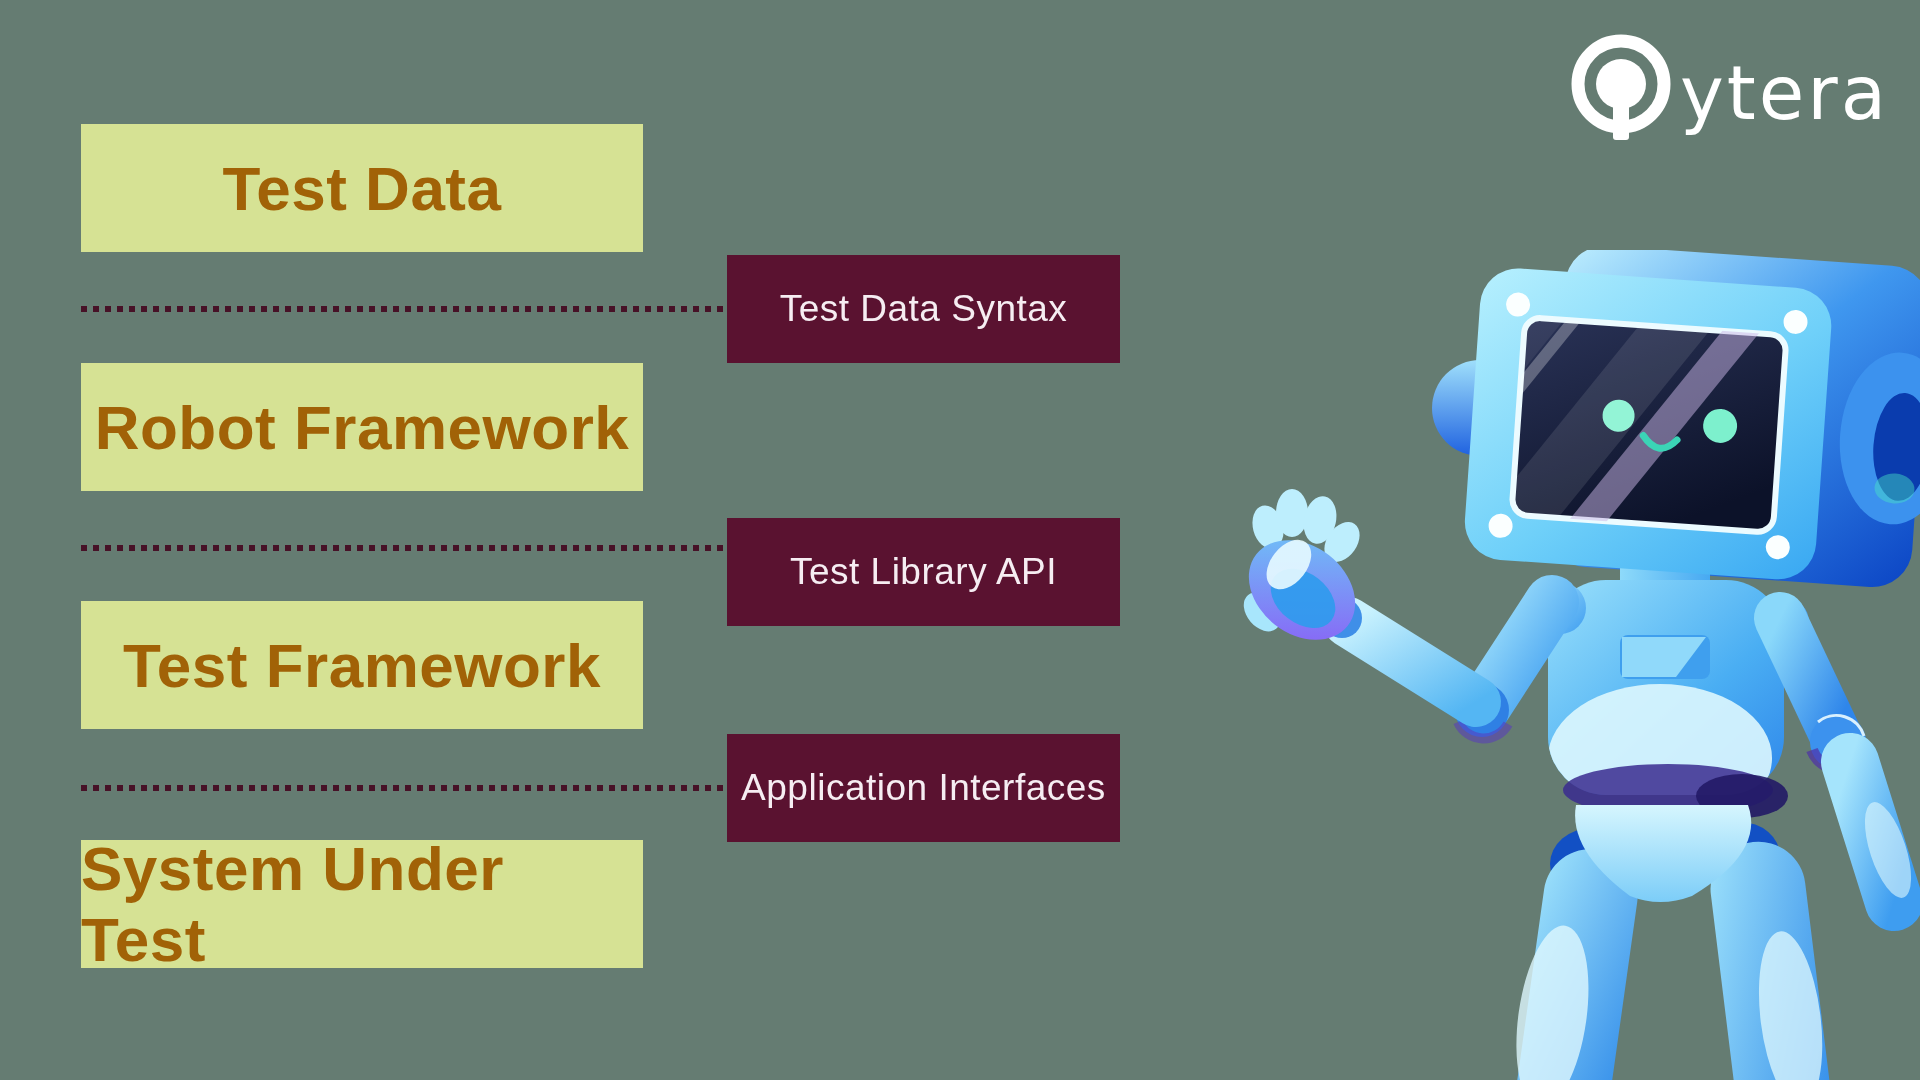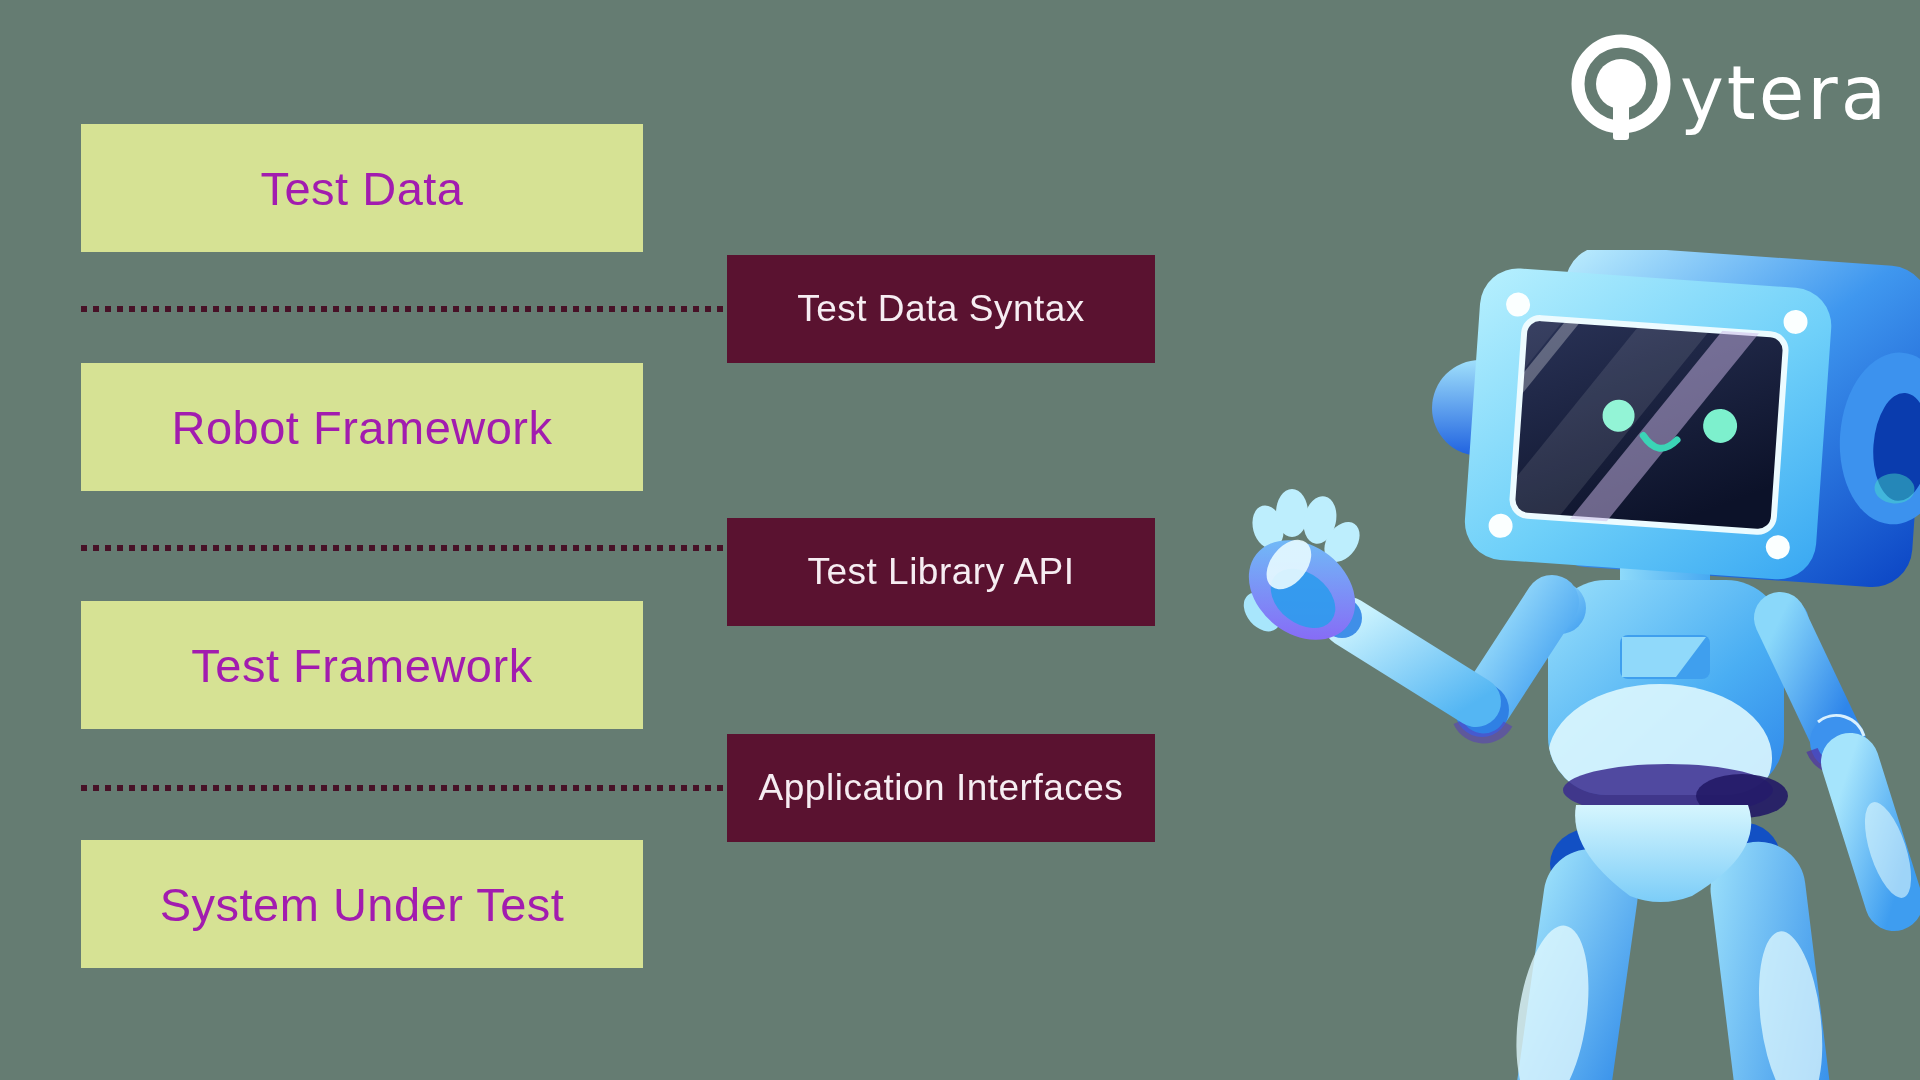--- a/index.html
+++ b/index.html
@@ -6,24 +6,24 @@
   body{font-family:"Liberation Sans", sans-serif;}
   #canvas{
     position:relative;width:1920px;height:1080px;overflow:hidden;
     background:#657c72;
   }
   .stack-box{
     position:absolute;left:81px;width:562px;height:128px;
     background:#d6e294;display:flex;align-items:center;justify-content:center;
   }
   .stack-box span{
-    color:#a21caf;font-size:47px;font-weight:400;letter-spacing:.5px;
+    color:#a16207;font-size:62px;font-weight:700;letter-spacing:.5px;
   }
   .iface-box{
-    position:absolute;left:727px;width:428px;height:108px;
+    position:absolute;left:727px;width:393px;height:108px;
     background:#5a1230;display:flex;align-items:center;justify-content:center;
   }
   .iface-box span{
     color:#f6edf2;font-size:37px;font-weight:400;letter-spacing:.5px;
   }
   .connector{
     position:absolute;left:81px;width:646px;height:6px;
     background-image:repeating-linear-gradient(to right,#471127 0 6px,transparent 6px 12px);
   }
   #logo{position:absolute;left:1558px;top:22px;width:350px;height:122px;}

